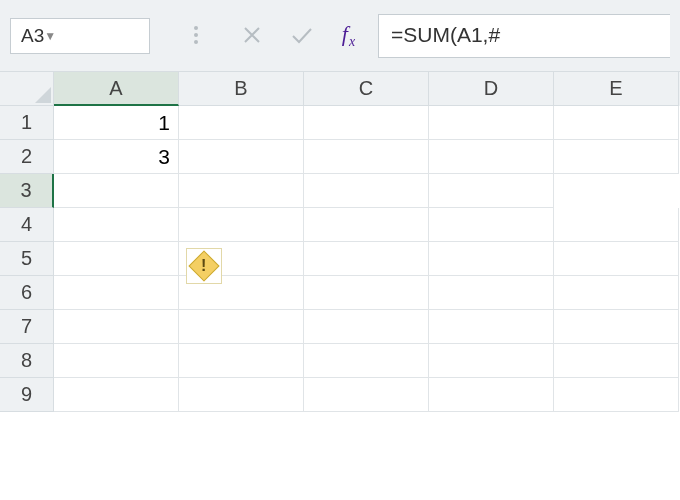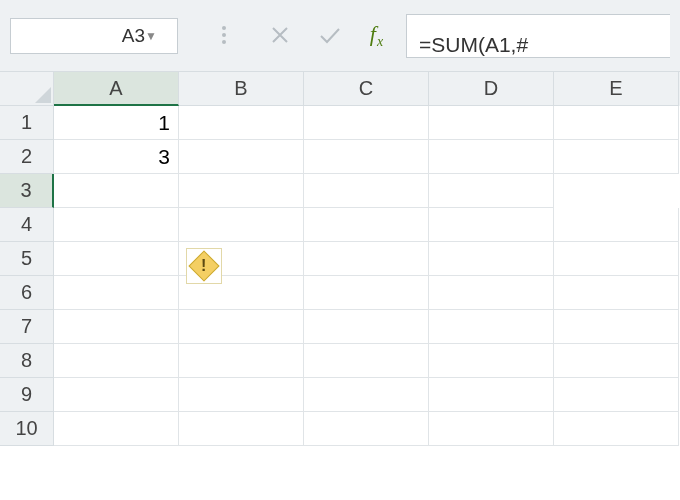--- a/index.html
+++ b/index.html
@@ -2,30 +2,30 @@
 <html><head>
 <meta charset="utf-8">
 <style>
   * { box-sizing: border-box; }
   html,body { margin:0; padding:0; font-family: "Segoe UI", Arial, sans-serif; background:#fff; }
   .app { width:680px; height:500px; overflow:hidden; position:relative; background:#fff; }
 
   
   .topbar { height:72px; background:#eef1f3; border-bottom:1px solid #d7dde1; display:flex; align-items:center; padding:0 10px; gap:18px; }
   .namebox-wrap { display:flex; align-items:center; }
-  .namebox { width:168px; height:36px; background:#fff; border:1px solid #c6cdd2; display:flex; align-items:center; padding:0 20px; font-size:19px; color:#333; justify-content:flex-end; }
+  .namebox { width:140px; height:36px; background:#fff; border:1px solid #c6cdd2; display:flex; align-items:center; padding:0 10px; font-size:19px; color:#333; justify-content:flex-start; }
   .namebox .arrow { color:#888; font-size:12px; }
   .fbar-icons { display:flex; align-items:center; gap:26px; margin-left:26px; color:#b6bdc2; }
   .fbar-icons .ico { width:22px; text-align:center; }
   .dots { display:flex; flex-direction:column; gap:3px; }
   .dots span { width:4px; height:4px; background:#b6bdc2; border-radius:50%; display:block; }
   .cross svg, .check svg { display:block; }
-  .fx { font-style:italic; font-family:"Times New Roman",serif; font-size:22px; color:#4d7c0f; letter-spacing:1px; }
+  .fx { font-style:italic; font-family:"Times New Roman",serif; font-size:22px; color:#4c1d95; letter-spacing:1px; }
   .fx sub { font-size:14px; }
-  .formula-box { flex:1; height:44px; background:#fff; border:1px solid #c6cdd2; border-right:none; display:flex; align-items:flex-end; padding:0 12px; font-size:21px; color:#333; }
+  .formula-box { flex:1; height:44px; background:#fff; border:1px solid #c6cdd2; border-right:none; display:flex; align-items:flex-start; padding:8px 12px; font-size:21px; color:#333; }
 
   
   .sheet { position:relative; }
   .row { display:flex; height:34px; }
   .hdr-row { height:34px; background:#eef1f3; }
   .corner { width:54px; background:#eef1f3; border-right:1px solid #d7dde1; border-bottom:1px solid #d7dde1; position:relative; }
   .corner svg { position:absolute; right:2px; bottom:2px; }
   .col-hdr { width:125px; background:#eef1f3; border-right:1px solid #d7dde1; border-bottom:1px solid #d7dde1; display:flex; align-items:center; justify-content:center; font-size:20px; color:#444; }
   .col-hdr.sel { background:#dbe5de; border-bottom:2px solid #1e7346; }
   .row-hdr { width:54px; background:#eef1f3; border-right:1px solid #d7dde1; border-bottom:1px solid #d7dde1; display:flex; align-items:center; justify-content:center; font-size:20px; color:#444; }
@@ -167,28 +167,20 @@
 
     <div class="row">
       <div class="row-hdr">9</div>
       <div class="cell"></div>
       <div class="cell"></div>
       <div class="cell"></div>
       <div class="cell"></div>
       <div class="cell"></div>
     </div>
 
-    <div class="row">
-      <div class="row-hdr">10</div>
-      <div class="cell"></div>
-      <div class="cell"></div>
-      <div class="cell"></div>
-      <div class="cell"></div>
-      <div class="cell"></div>
-    </div>
 
     <div class="err-tag">
       <div class="diamond">
         <span class="bang">!</span>
       </div>
     </div>
 
   </div>
 </div>
 

